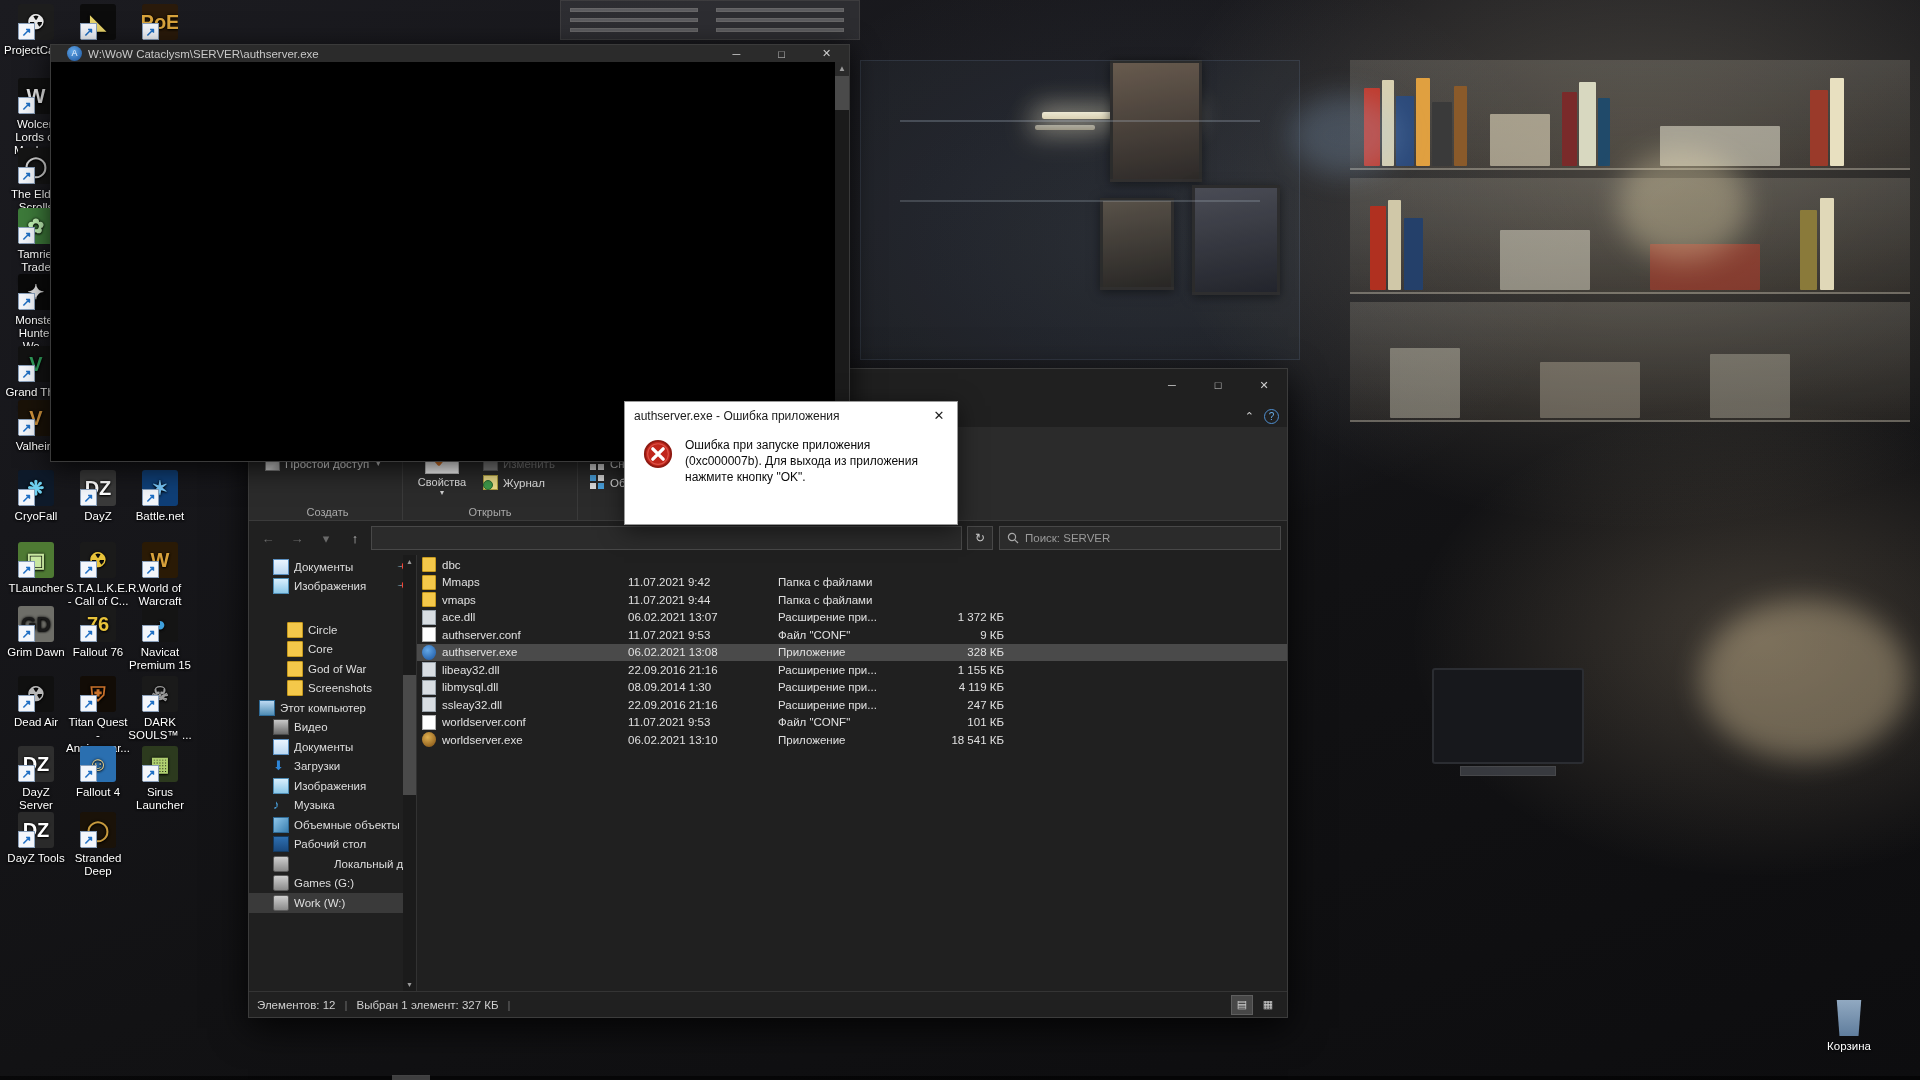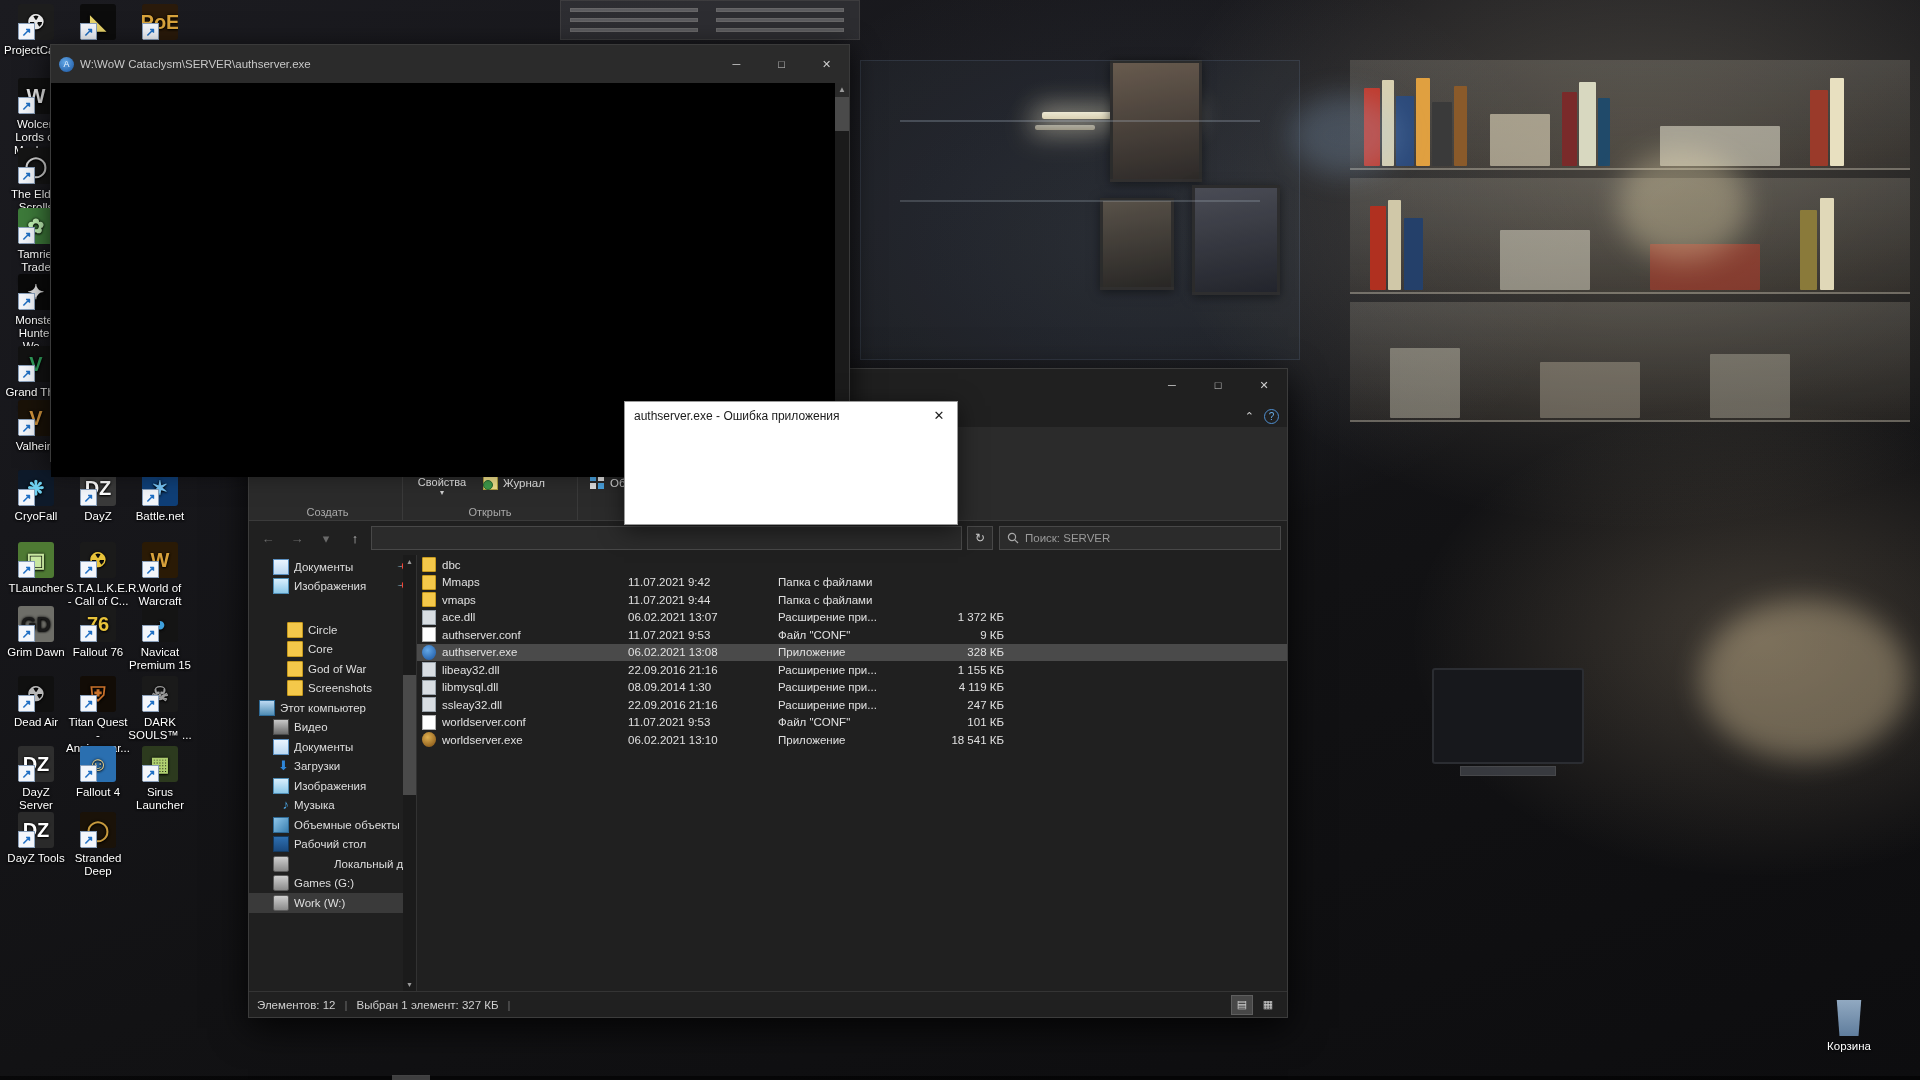--- a/index.html
+++ b/index.html
@@ -101,24 +101,24 @@
   #console-window {
     position: absolute;
     left: 50px; top: 44px;
     width: 800px; height: 418px;
     background: #000000;
     border: 1px solid #3a3a3a;
     z-index: 10;
     box-shadow: 0 6px 26px rgba(0,0,0,0.75);
   }
   #console-titlebar {
-    height: 38px;
+    height: 17px;
     background: #2b2b2b;
     display: flex; align-items: center;
-    padding-left: 8px;
+    padding-left: 16px;
     color: #c8c8c8;
     font-size: 11.5px;
   }
   #console-titlebar .cico {
     width: 15px; height: 15px; margin-right: 6px;
     background: radial-gradient(circle at 40% 35%, #63a8e8, #17519c);
     border-radius: 50%;
     position: relative; flex: none;
   }
   #console-titlebar .cico::after {
@@ -265,21 +265,20 @@
     border-right: 1px solid #323232;
     padding-top: 2px;
     position: relative;
     overflow: hidden;
   }
   .navitem {
     display: flex; align-items: center;
     height: 19.5px; font-size: 11.5px; color: #dedede;
     padding-right: 6px;
     white-space: nowrap;
-    text-align: right;
   }
   .navitem.sel { background: #3a3a3a; }
   .navitem .nico {
     width: 16px; height: 16px; margin-right: 5px; flex: none;
     position: relative;
   }
   .navitem .pin { margin-left: auto; color: #bdbdbd; font-size: 10px; transform: rotate(40deg); }
   #nav-scrollbar {
     position: absolute; right: 0; top: 0; bottom: 0; width: 13px;
     background: #1b1b1b;
@@ -913,18 +912,26 @@
       <span class="vbtn">▦</span>
     </span>
   </div>
 </div>
 
 <div id="err-dialog">
   <div id="err-titlebar">
     <span>authserver.exe - Ошибка приложения</span>
     <span id="err-close">✕</span>
   </div>
+  <div id="err-body">
+    <svg id="err-icon" viewBox="0 0 32 32">
+      <circle cx="16" cy="16" r="14" fill="#c0261b" stroke="#8e1a12" stroke-width="2"></circle>
+      <circle cx="16" cy="16" r="11" fill="none" stroke="#e8655a" stroke-width="1.2" opacity=".7"></circle>
+      <path d="M10.5 10.5 L21.5 21.5 M21.5 10.5 L10.5 21.5" stroke="#ffffff" stroke-width="3.6" stroke-linecap="round"></path>
+    </svg>
+    <div id="err-text">Ошибка при запуске приложения (0xc000007b). Для выхода из приложения нажмите кнопку "OK".</div>
+  </div>
 </div>
 
 <div id="recycle-bin">
   <div class="rb"></div>
   <span>Корзина</span>
 </div>
 
 </body></html>

